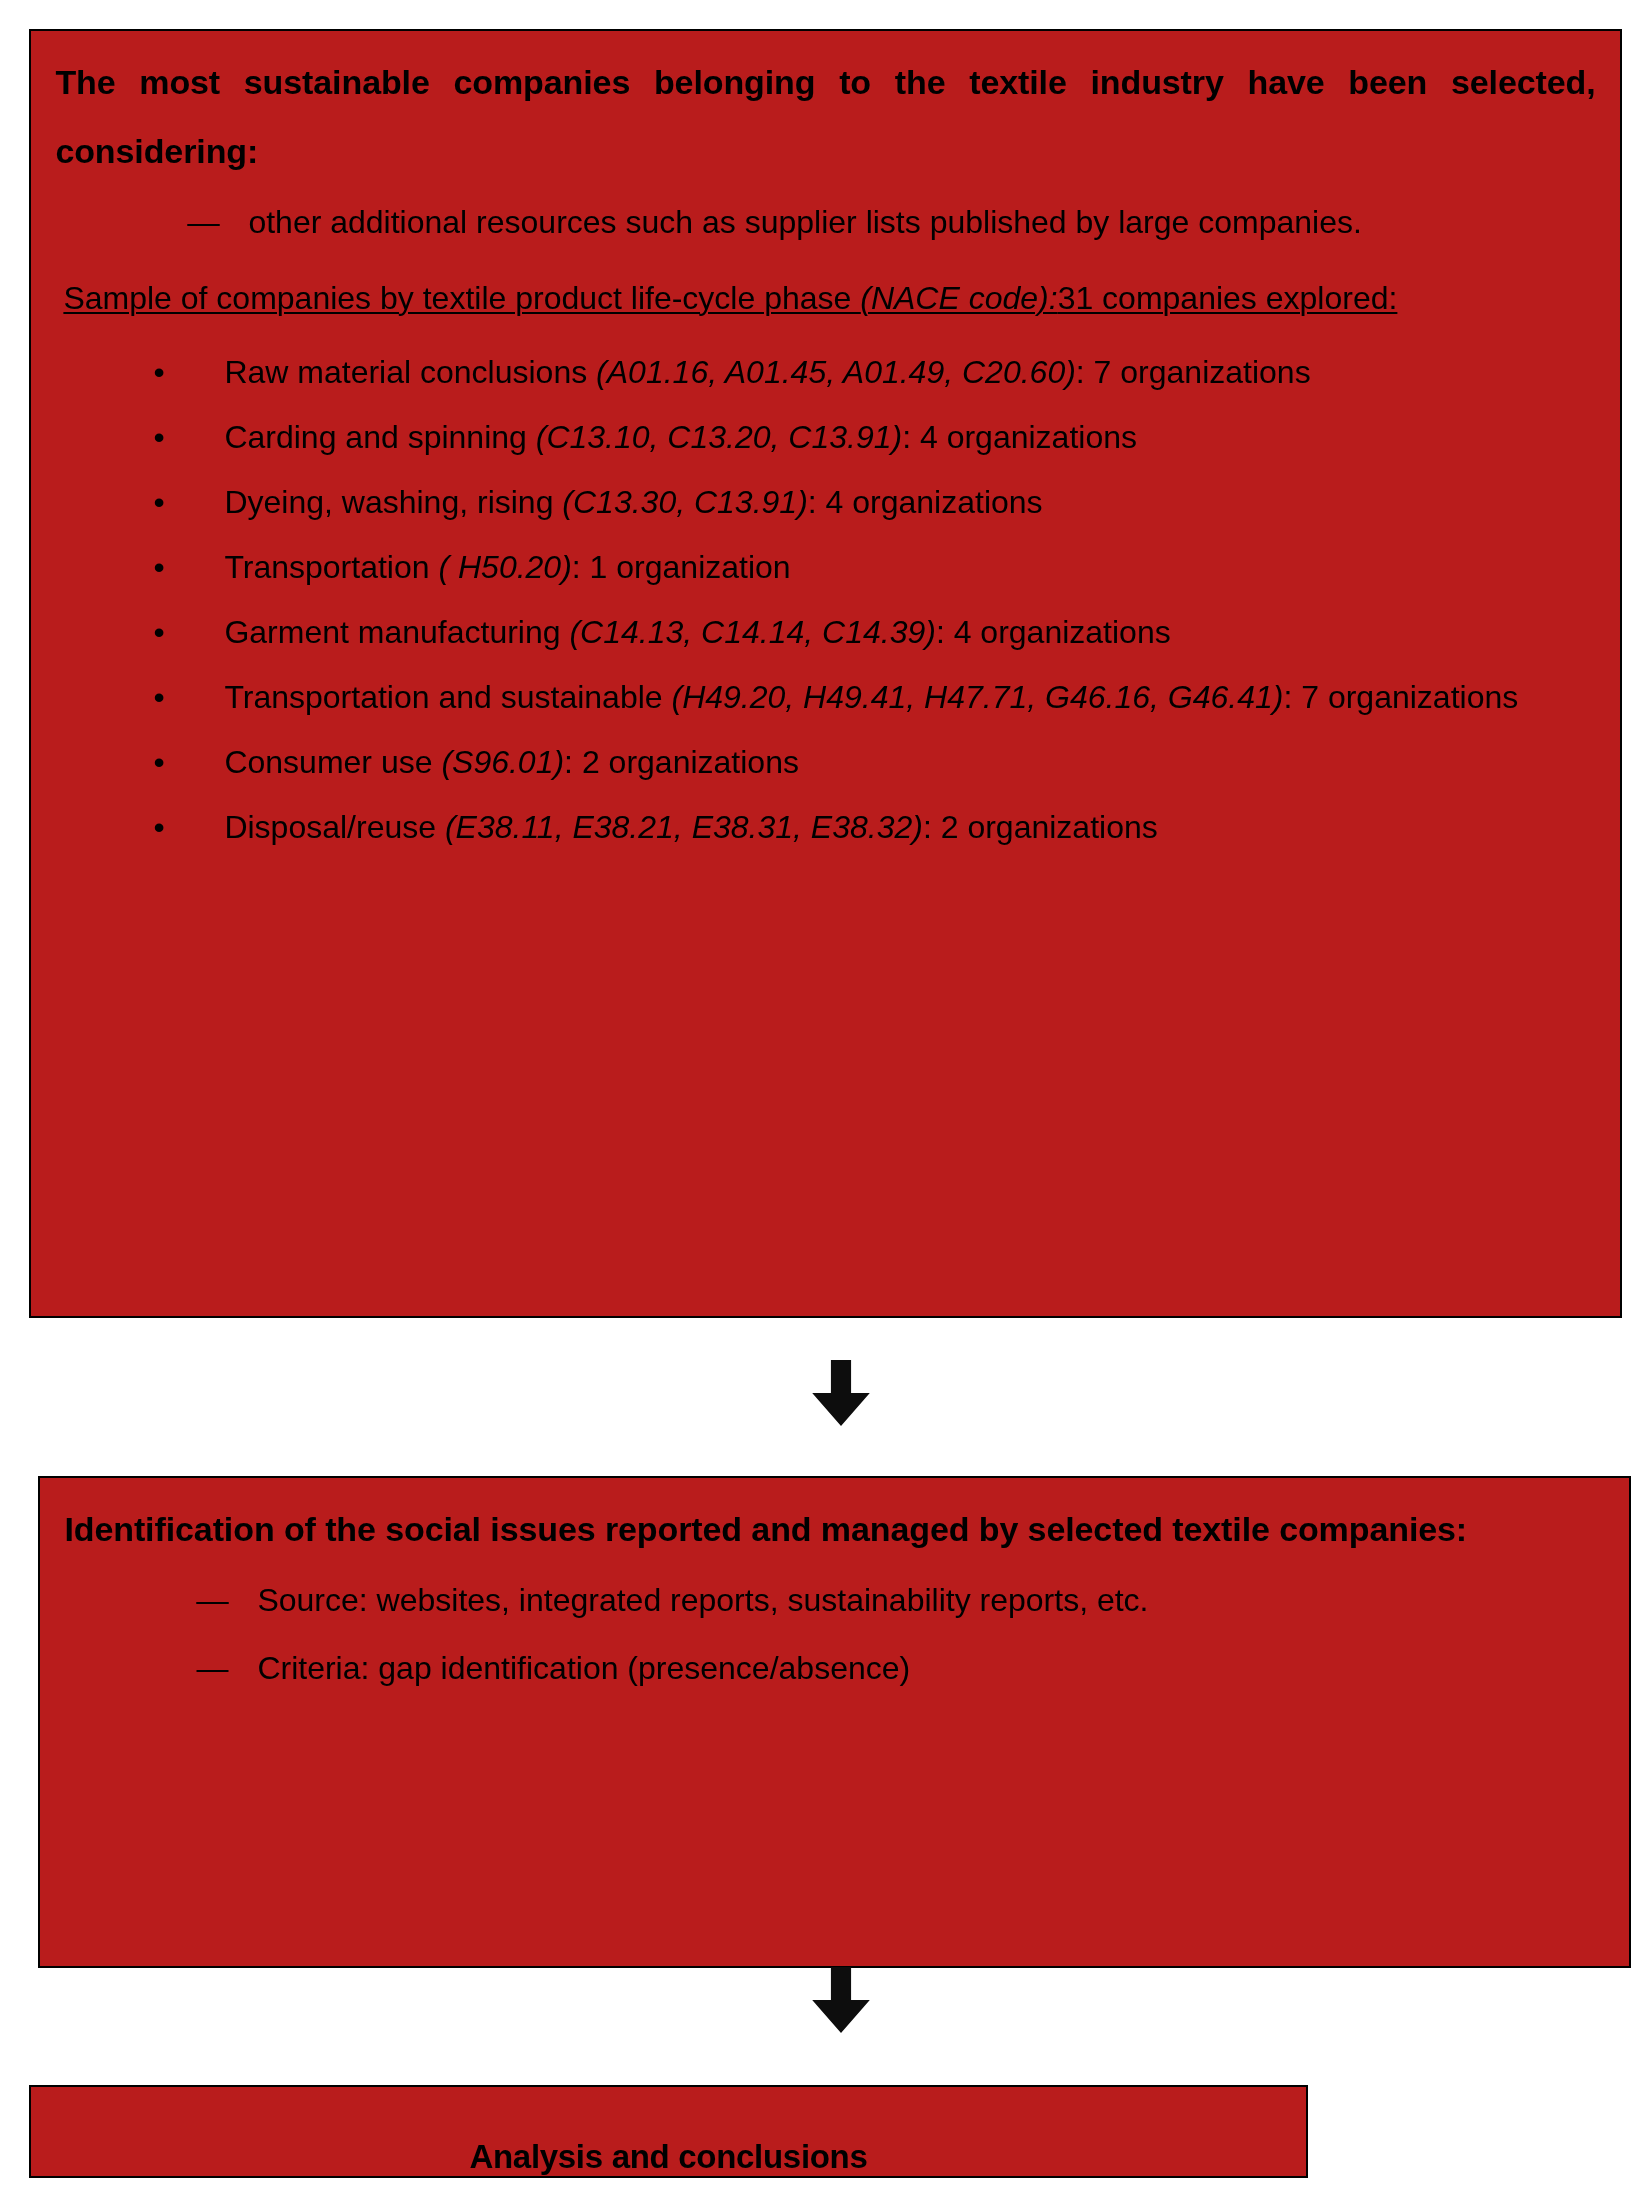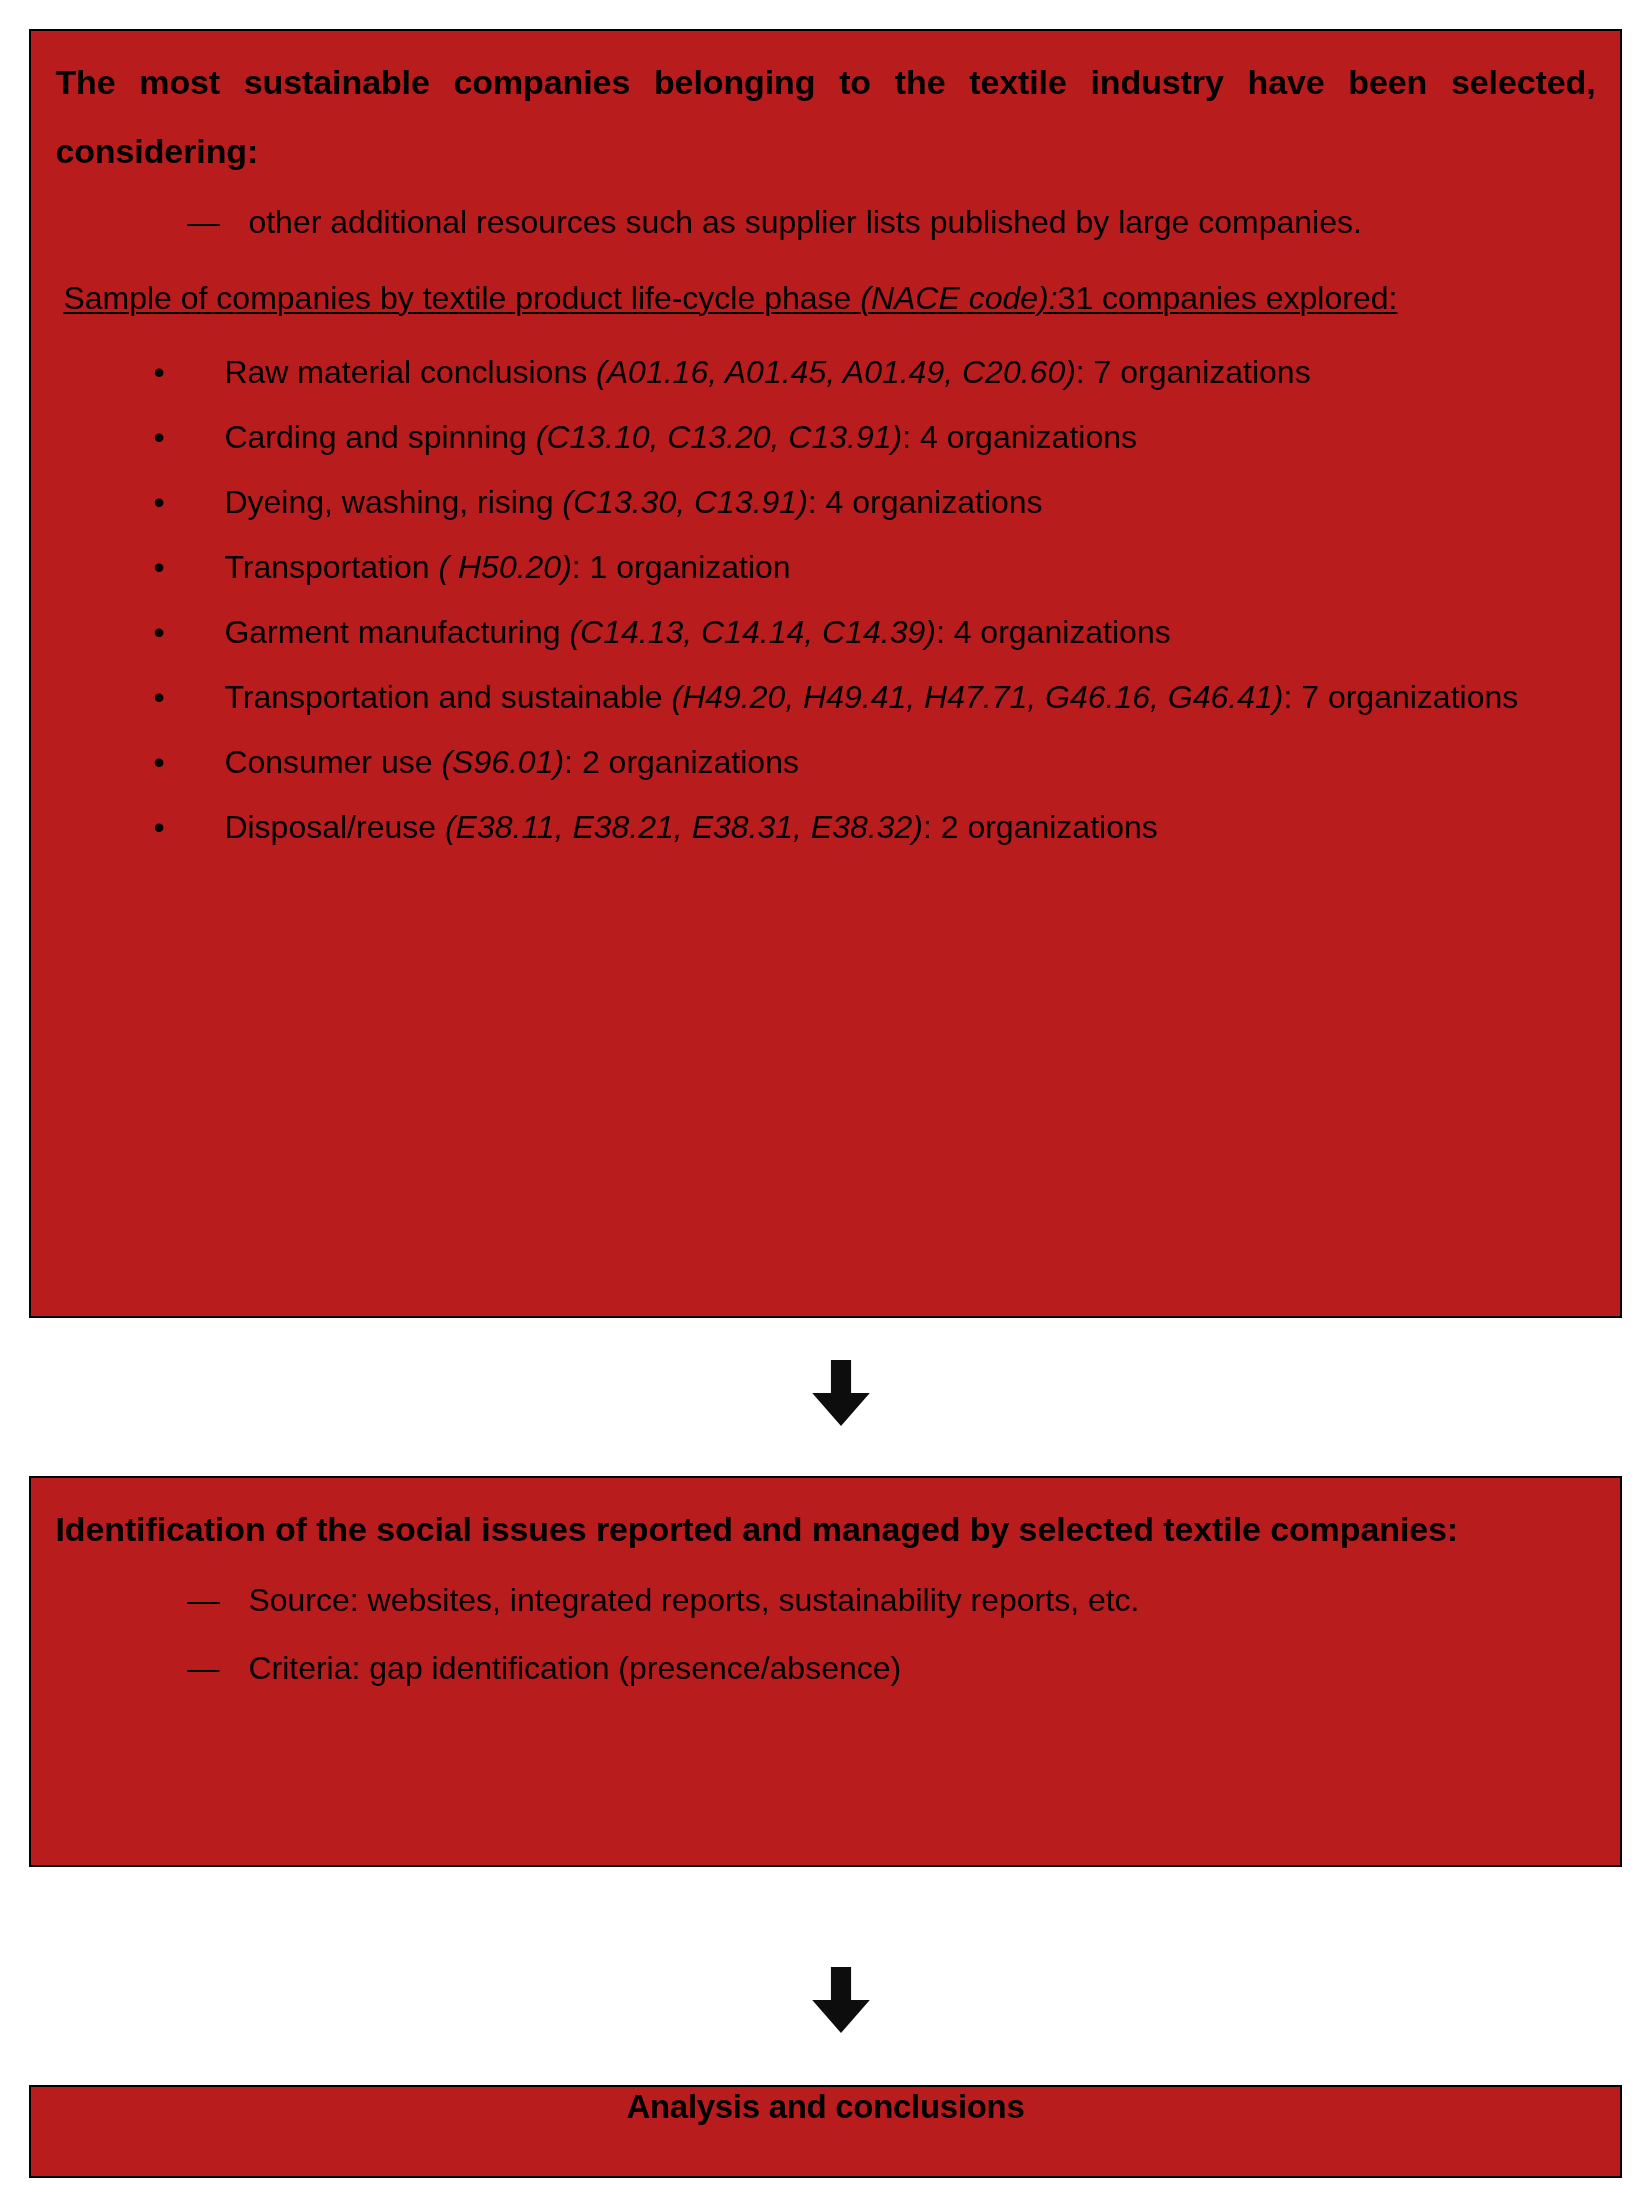--- a/index.html
+++ b/index.html
@@ -33,34 +33,34 @@
 
   #box-selection {
     left: 29px;
     top: 29px;
     width: 1593px;
     height: 1289px;
     padding: 16.6px 24.4px 11px 24.4px;
   }
 
   #box-identification {
-    left: 29px;
+    left: 38px;
     top: 1476px;
     width: 1593px;
-    height: 391px;
+    height: 492px;
     padding: 16.6px 24.4px 11px 24.4px;
   }
 
   #box-analysis {
     left: 29px;
     top: 2085px;
-    width: 1593px;
+    width: 1279px;
     height: 93px;
     display: flex;
-    align-items: flex-start;
+    align-items: flex-end;
     justify-content: center;
   }
 
   .heading {
     font-weight: bold;
     font-size: 34px;
     line-height: 69px;
     text-align: justify;
     text-align-last: left;
     letter-spacing: -0.1px;

